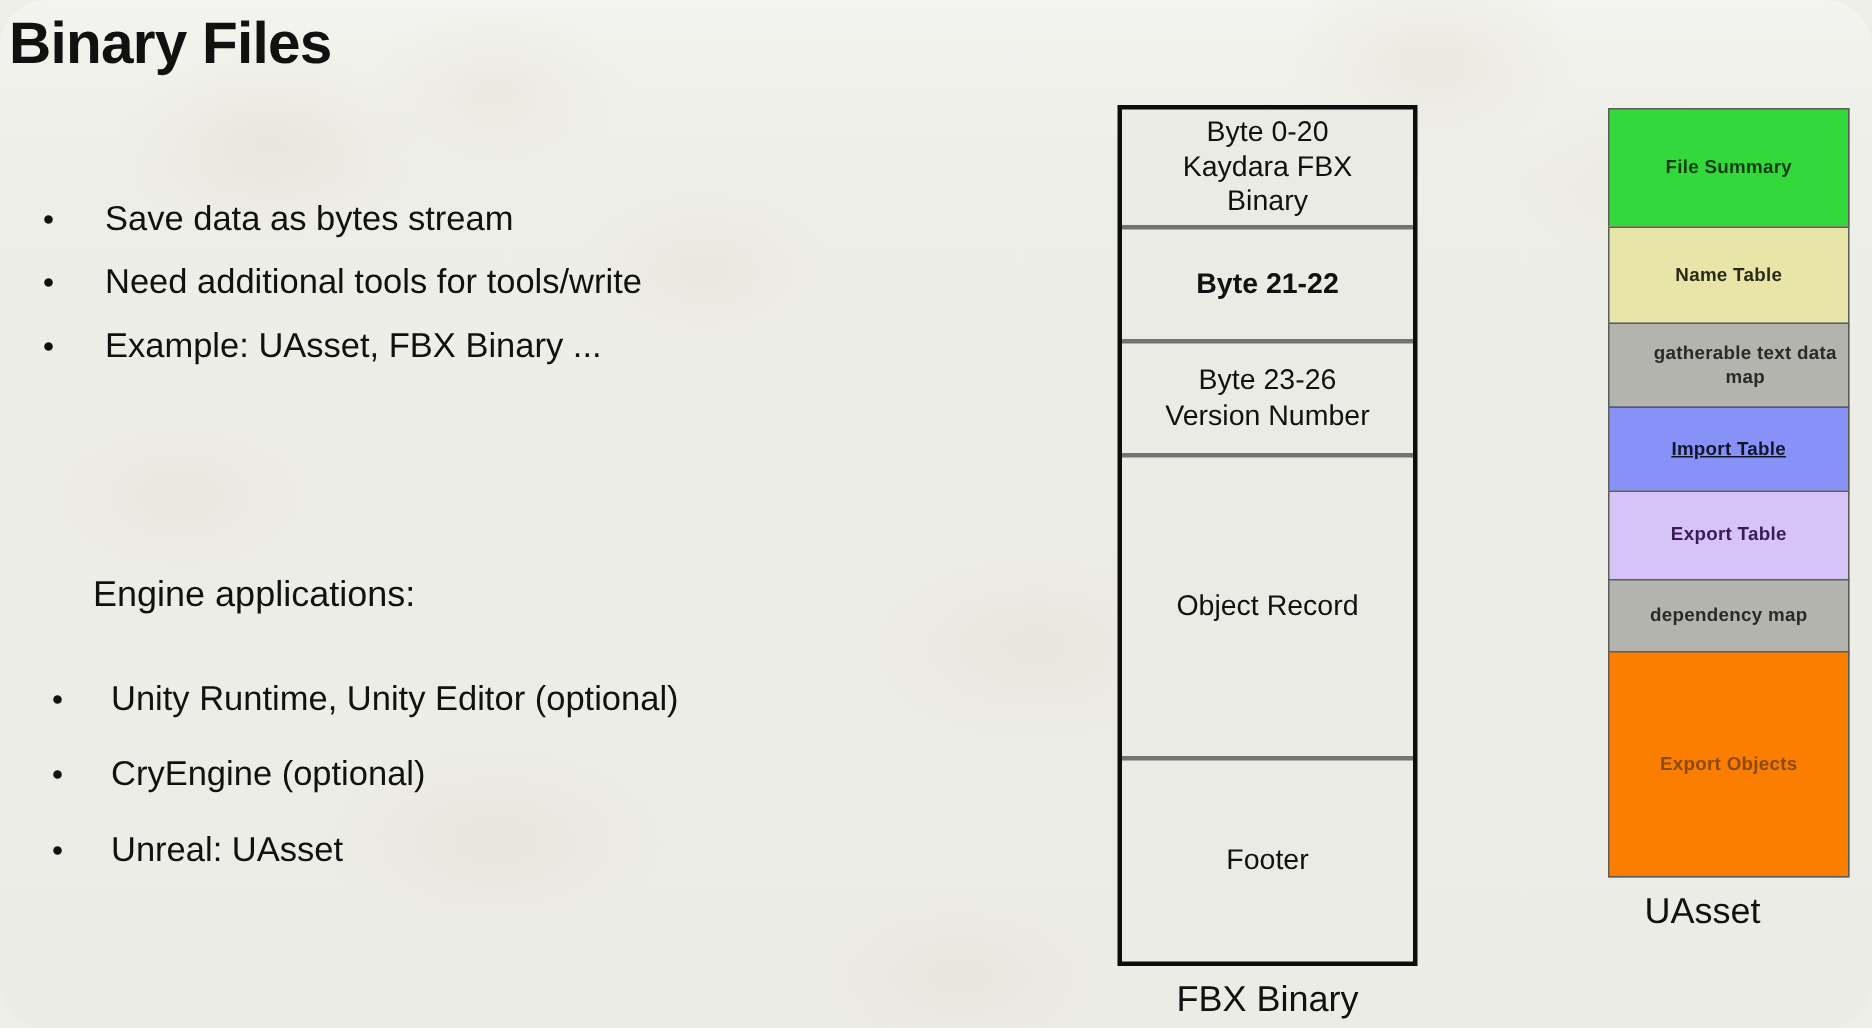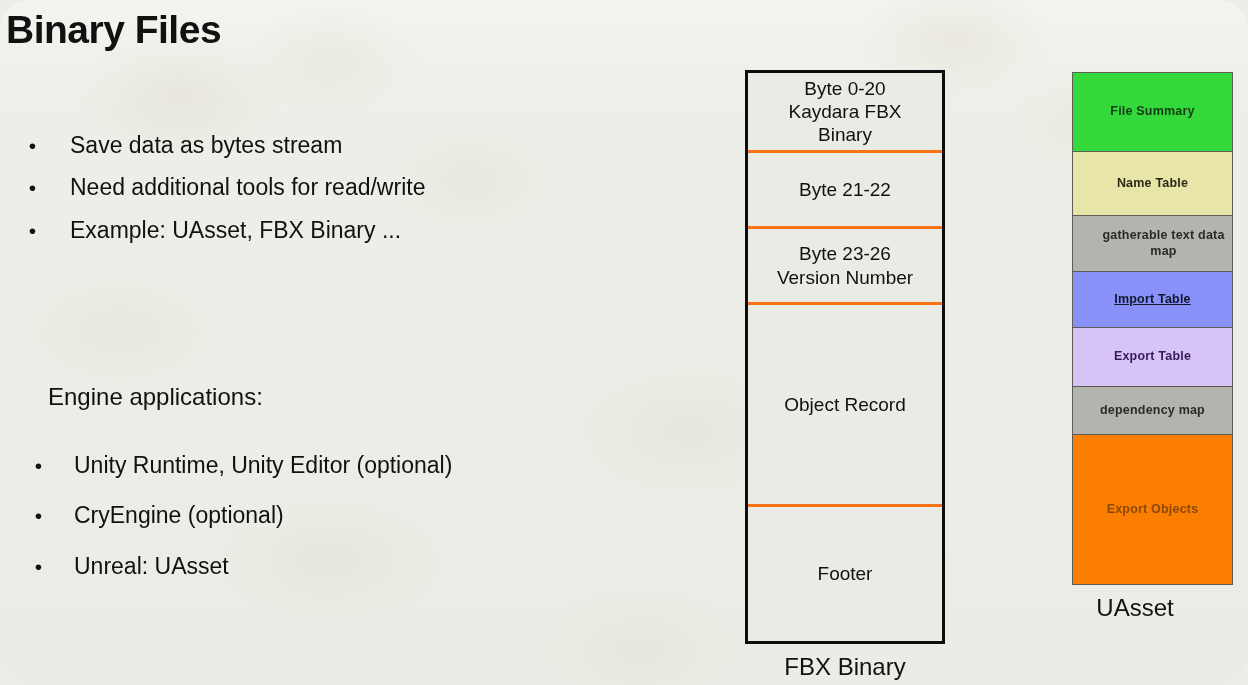--- a/index.html
+++ b/index.html
@@ -71,21 +71,21 @@
   .bullet-text {
     font-size: 23px;
     color: #111111;
     padding-left: 34px;
     line-height: 1.15;
     white-space: nowrap;
   }
 
   #engine-heading {
     position: absolute;
-    left: 48px;
+    left: 62px;
     top: 383px;
     font-size: 24px;
     color: #111111;
     white-space: nowrap;
   }
 
   #engine-list {
     position: absolute;
     left: 0;
     top: 452px;
@@ -102,21 +102,21 @@
     top: 70px;
     width: 200px;
   }
   #fbx-stack {
     border: 3px solid #0d0d0d;
     background: #ebebe5;
     box-sizing: border-box;
   }
   .fbx-row {
     box-sizing: border-box;
-    border-bottom: 3px solid #f97316;
+    border-bottom: 3px solid #737373;
     display: flex;
     align-items: center;
     justify-content: center;
     text-align: center;
     font-size: 19px;
     color: #111111;
     line-height: 1.22;
     padding: 2px 4px;
   }
   .fbx-row:last-child { border-bottom: none; }
@@ -163,21 +163,21 @@
 
   <div id="title">Binary Files</div>
 
   <div id="left-col">
     <div class="bullet-row">
       <span class="bullet-dot">•</span>
       <span class="bullet-text">Save data as bytes stream</span>
     </div>
     <div class="bullet-row">
       <span class="bullet-dot">•</span>
-      <span class="bullet-text">Need additional tools for read/write</span>
+      <span class="bullet-text">Need additional tools for tools/write</span>
     </div>
     <div class="bullet-row">
       <span class="bullet-dot">•</span>
       <span class="bullet-text">Example: UAsset, FBX Binary ...</span>
     </div>
   </div>
 
   <div id="engine-heading">Engine applications:</div>
 
   <div id="engine-list">
@@ -193,21 +193,21 @@
       <span class="bullet-dot">•</span>
       <span class="bullet-text">Unreal: UAsset</span>
     </div>
   </div>
 
   <div id="fbx-diagram">
     <div id="fbx-stack">
         <div class="fbx-row" style="height: 80px;">
           <span>Byte 0-20<br>Kaydara FBX<br>Binary</span>
         </div>
-        <div class="fbx-row" style="height: 76px;">
+        <div class="fbx-row" style="height: 76px; font-weight: bold;">
           <span>Byte 21-22</span>
         </div>
         <div class="fbx-row" style="height: 76px;">
           <span>Byte 23-26<br>Version Number</span>
         </div>
         <div class="fbx-row" style="height: 202px;">
           <span>Object Record</span>
         </div>
         <div class="fbx-row" style="height: 134px;">
           <span>Footer</span>

